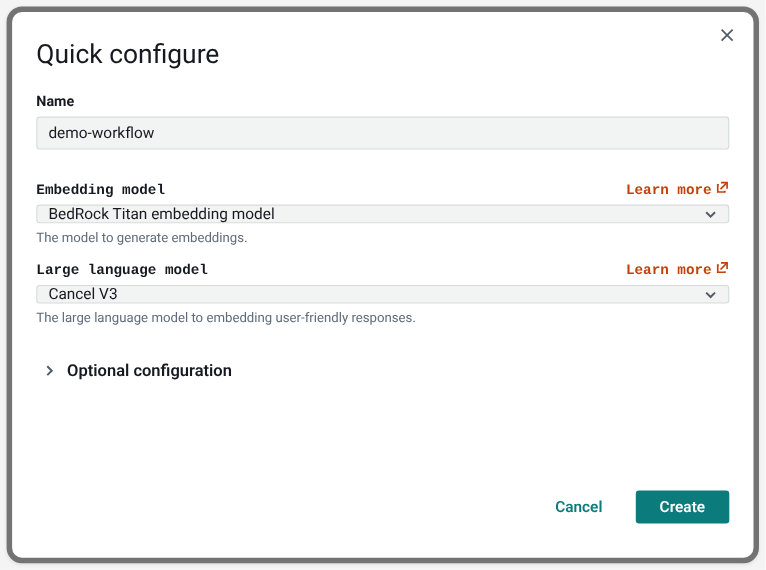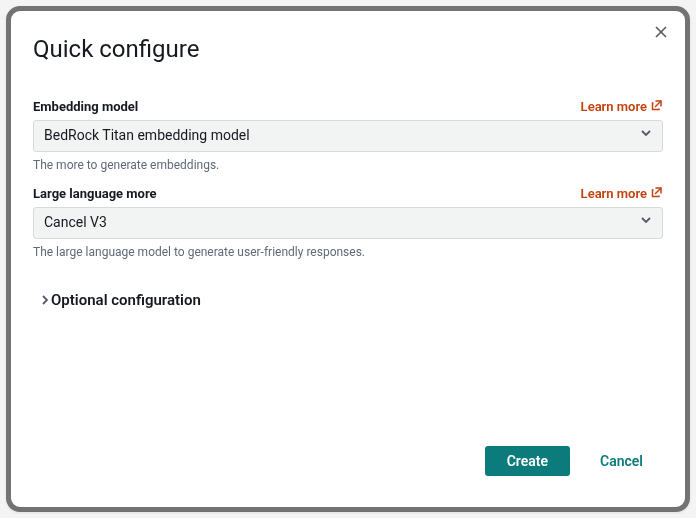--- a/index.html
+++ b/index.html
@@ -51,20 +51,21 @@
       font-weight: 700;
       color: #16191f;
       margin-bottom: 6px;
       display: block;
     }
     .label-row {
       display: flex;
       justify-content: space-between;
       align-items: center;
       margin-bottom: 6px;
+      font-family: Liberation Mono, monospace;
     }
     .label-row .field-label { margin-bottom: 0; }
     .learn-more {
       font-size: 13px;
       color: #c2410c;
       text-decoration: none;
       display: inline-flex;
       align-items: center;
       gap: 4px;
       font-weight: 600;
@@ -78,38 +79,39 @@
       font-size: 14px;
       color: #16191f;
       font-family: inherit;
     }
     .textarea {
       height: 68px;
       resize: both;
     }
     .select {
       display: flex;
-      align-items: flex-start;
+      align-items: center;
       justify-content: space-between;
       cursor: pointer;
-      height: 32px;
+      height: 17px;
     }
     .select-text { color: #16191f; }
     .chevron {
       color: #545b64;
       display: inline-flex;
     }
     .help-text {
       font-size: 12px;
       color: #5f6b7a;
       margin-top: 6px;
     }
     .expander {
       display: flex;
       align-items: center;
+      gap: 10px;
       padding: 10px 0 8px 6px;
       cursor: pointer;
       margin-top: 8px;
     }
     .expander-chevron {
       color: #545b64;
       display: inline-flex;
     }
     .expander-label {
       font-size: 15px;
@@ -152,20 +154,24 @@
     <span>
       <svg width="14" height="14" viewBox="0 0 14 14" stroke="currentColor" stroke-width="1.6" fill="none">
         <line x1="2" y1="2" x2="12" y2="12"></line>
         <line x1="12" y1="2" x2="2" y2="12"></line>
       </svg>
     </span>
   </button>
 
   <h1 class="title">Quick configure</h1>
 
+  <div class="field-group">
+    <label class="field-label">Name</label>
+    <input type="text" class="text-input" value="demo-workflow" style="">
+  </div>
 
   <div class="field-group">
   </div>
 
   <div class="field-group">
     <div class="label-row">
       <label class="field-label">Embedding model</label>
       <a href="#" class="learn-more">
         <span>Learn more</span>
         <span>
@@ -178,55 +184,55 @@
       </a>
     </div>
     <div class="select">
       <span class="select-text">BedRock Titan embedding model</span>
       <span class="chevron">
         <svg width="12" height="12" viewBox="0 0 12 12" fill="none" stroke="currentColor" stroke-width="1.8">
           <polyline points="2,4 6,8 10,4"></polyline>
         </svg>
       </span>
     </div>
-    <div class="help-text">The more to generate embeddings.</div>
+    <div class="help-text">The model to generate embeddings.</div>
   </div>
 
   <div class="field-group">
     <div class="label-row">
-      <label class="field-label">Large language more</label>
+      <label class="field-label">Large language model</label>
       <a href="#" class="learn-more">
         <span>Learn more</span>
         <span>
           <svg class="ext-icon" viewBox="0 0 12 12" fill="none" stroke="currentColor" stroke-width="1.5">
             <path d="M4.5 2 H10 V7.5"></path>
             <line x1="10" y1="2" x2="4" y2="8"></line>
             <path d="M8 9.5 V10.5 H1.5 V4 H2.5"></path>
           </svg>
         </span>
       </a>
     </div>
     <div class="select">
       <span class="select-text">Cancel V3</span>
       <span class="chevron">
         <svg width="12" height="12" viewBox="0 0 12 12" fill="none" stroke="currentColor" stroke-width="1.8">
           <polyline points="2,4 6,8 10,4"></polyline>
         </svg>
       </span>
     </div>
-    <div class="help-text">The large language model to generate user-friendly responses.</div>
+    <div class="help-text">The large language model to embedding user-friendly responses.</div>
   </div>
 
   <div class="expander">
     <span class="expander-chevron">
       <svg width="12" height="12" viewBox="0 0 12 12" fill="none" stroke="currentColor" stroke-width="1.8">
         <polyline points="4,2 8,6 4,10"></polyline>
       </svg>
     </span>
     <span class="expander-label">Optional configuration</span>
   </div>
 
   <div class="footer">
+    <button class="btn btn-cancel">Cancel</button>
     <button class="btn btn-create">Create</button>
-    <button class="btn btn-cancel">Cancel</button>
   </div>
 
 </div>
 
 </body></html>

